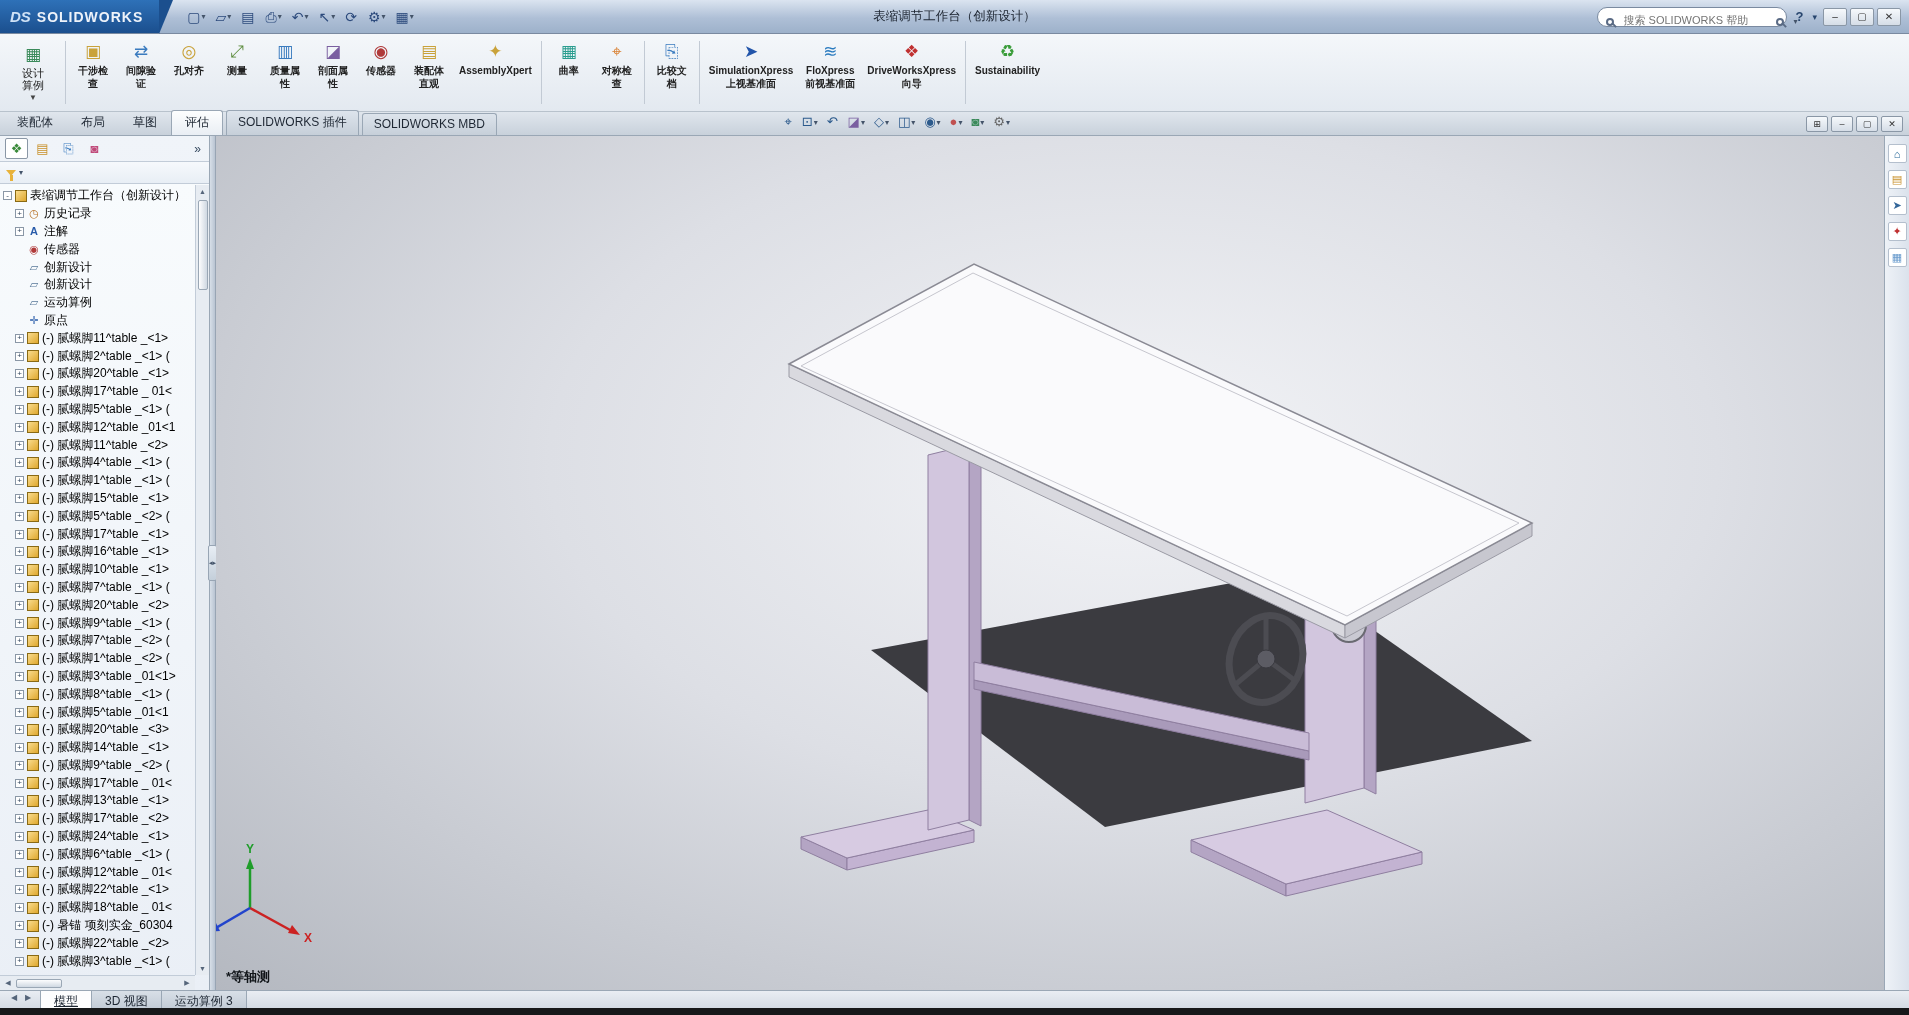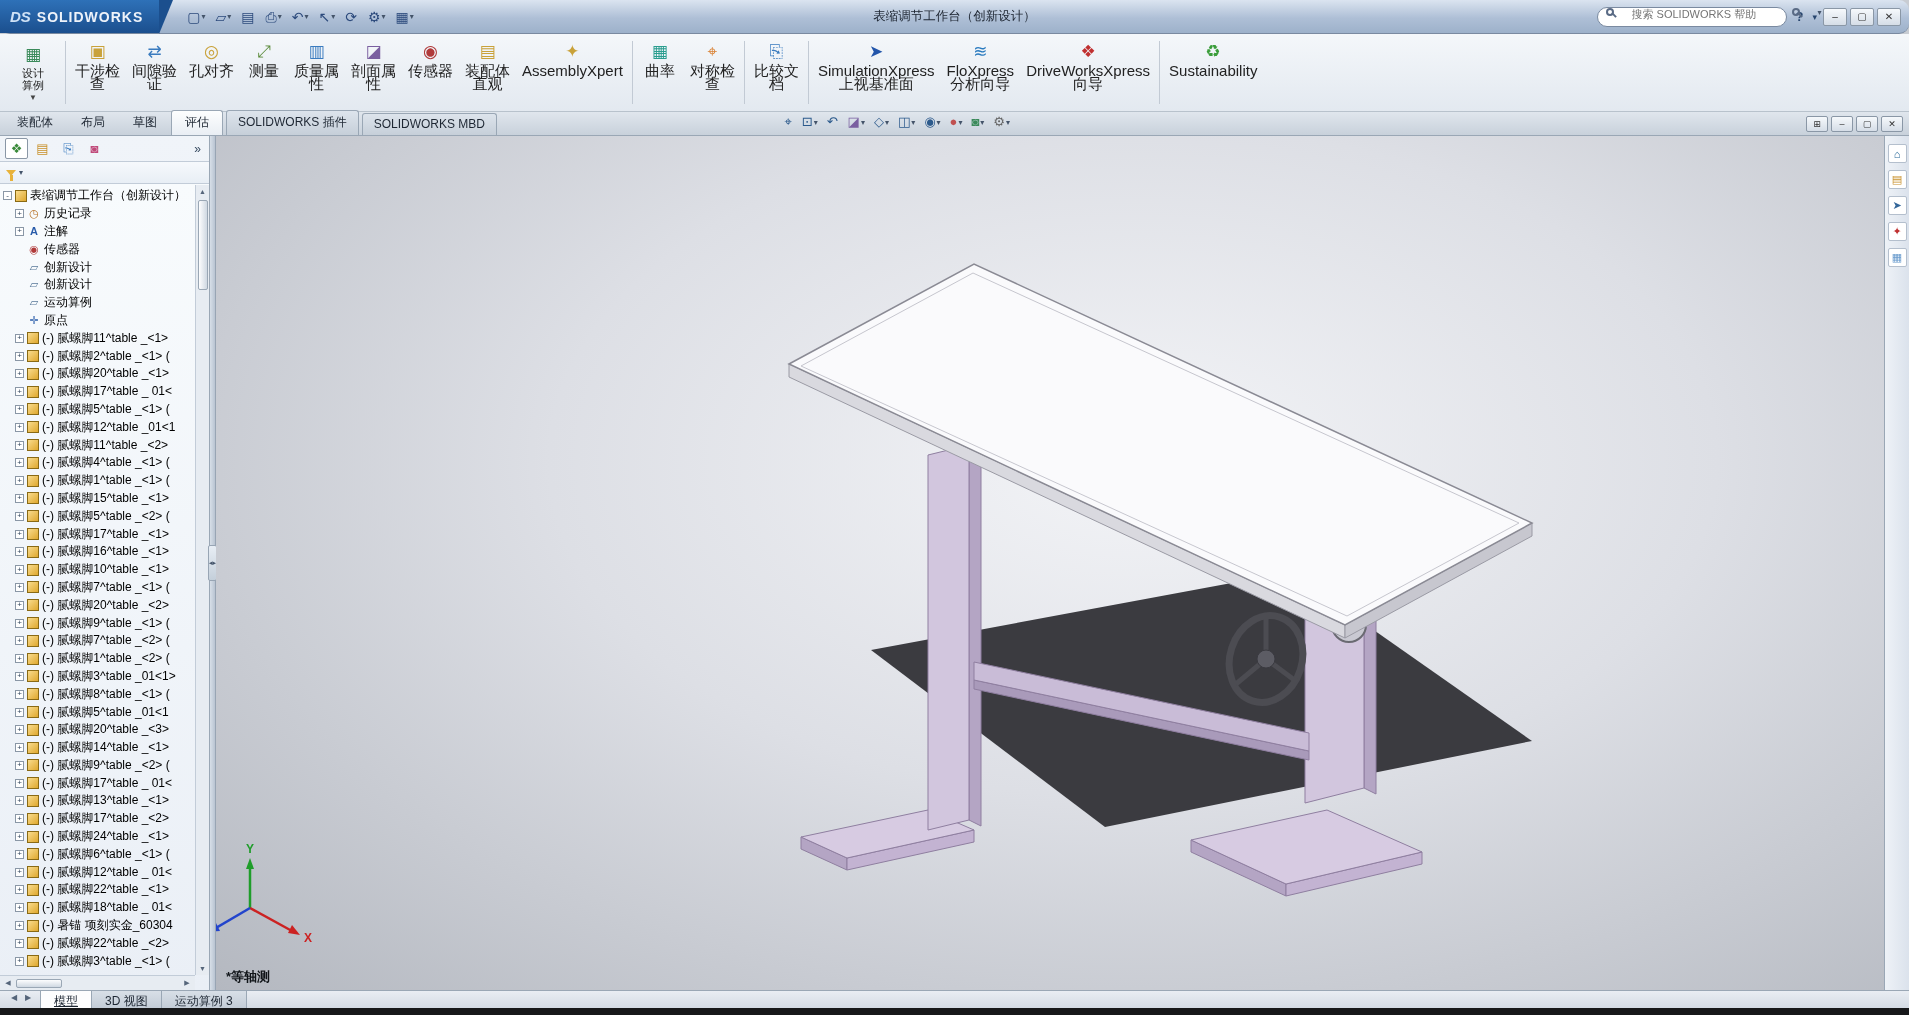--- a/index.html
+++ b/index.html
@@ -1,34 +1,34 @@
 <!DOCTYPE html>
 <html><head>
 <meta charset="utf-8">
 <style>
   *{margin:0;padding:0;box-sizing:border-box;font-family:"Liberation Sans","DejaVu Sans",sans-serif;}
   html,body{width:1909px;height:1015px;overflow:hidden;}
   body{background:#c8ccd2;font-size:12px;display:flex;flex-direction:column;}
 
   
   .titlebar{height:34px;flex:none;background:linear-gradient(#dbe4f0,#aebfd6 55%,#9db1ca);
-    border-bottom:1px solid #7a8aa0;display:flex;align-items:center;position:relative;border-radius:10px;}
+    border-bottom:1px solid #7a8aa0;display:flex;align-items:center;position:relative;}
   .logo{height:100%;display:flex;align-items:center;gap:6px;padding:0 16px 0 10px;
     background:linear-gradient(#2e71b8,#1b4f8e);color:#fff;}
   .logo-mark{font-weight:bold;font-style:italic;font-size:15px;color:#cfe2f6;}
   .logo-text{font-weight:bold;letter-spacing:1px;font-size:14px;color:#eef3fa;}
   .logo-slant{width:0;height:0;border-bottom:34px solid transparent;border-left:14px solid #1b4f8e;}
   .quickbar{display:flex;align-items:center;gap:2px;margin-left:10px;}
   .qbtn{display:flex;align-items:center;gap:1px;padding:2px 4px;border-radius:2px;cursor:default;}
   .qbtn .g{font-size:14px;color:#2c4a7c;line-height:14px;}
   .qbtn .arr{font-size:8px;color:#44546a;}
   .tb-title{position:absolute;left:50%;transform:translateX(-50%);font-size:12.5px;color:#1c2430;}
   .tb-right{margin-left:auto;display:flex;align-items:center;gap:6px;padding-right:8px;}
   .searchbox{width:190px;height:20px;background:#fff;border:1px solid #7a8aa0;border-radius:10px;
-    display:flex;align-items:flex-start;gap:18px;padding:0 8px;}
+    display:flex;align-items:flex-end;gap:10px;padding:0 8px;}
   .mag{width:8px;height:8px;border:2px solid #5a6b85;border-radius:50%;position:relative;flex:none;}
   .mag::after{content:"";position:absolute;width:6px;height:2px;background:#5a6b85;
     transform:rotate(45deg);right:-5px;bottom:-2px;}
   .searchbox input{border:none;outline:none;flex:1;font-size:11px;color:#555;background:transparent;}
   .searchbox .arr{font-size:8px;color:#44546a;}
   .helpbtn{font-size:13px;font-weight:bold;color:#27456e;padding:0 3px;}
   .tb-caret{font-size:9px;color:#27456e;}
   .wbtn{width:24px;height:18px;border:1px solid #8a97a6;border-radius:2px;
     background:linear-gradient(#f6f9fc,#d5dde7);display:flex;align-items:center;justify-content:center;
     font-size:10px;color:#333;}
@@ -38,21 +38,21 @@
     border-bottom:1px solid #b8c2cc;display:flex;align-items:stretch;padding:2px 4px;}
   .design-study{width:58px;display:flex;flex-direction:column;align-items:center;justify-content:center;gap:2px;}
   .design-study .ric{font-size:17px;color:#3a8a5a;}
   .design-study .rlb{font-size:11px;line-height:12px;text-align:left;white-space:pre-line;color:#222;}
   .design-study .darr{font-size:8px;color:#444;}
   .rsep{width:1px;background:#c2cad4;margin:5px 3px;flex:none;}
   .rgroup{display:flex;align-items:stretch;}
   .rbtn{min-width:48px;padding:4px 5px 2px;display:flex;flex-direction:column;align-items:center;gap:2px;
     border:1px solid transparent;border-radius:2px;}
   .rbtn .ric{width:22px;height:22px;display:flex;align-items:center;justify-content:center;font-size:17px;line-height:22px;}
-  .rbtn .rlb{font-size:15px;line-height:12.5px;text-align:center;white-space:pre-line;color:#222;}
+  .rbtn .rlb{font-size:10px;line-height:12.5px;text-align:center;white-space:pre-line;color:#222;font-weight:bold;}
 
   
   .tabrow{height:24px;flex:none;background:linear-gradient(#e0e6ed,#c8d1db);
     border-bottom:1px solid #9aa7b5;display:flex;align-items:flex-end;padding-left:3px;position:relative;}
   .dtab{padding:3px 13px 4px;font-size:12px;color:#1e2733;border:1px solid transparent;border-bottom:none;}
   .dtab.active{background:linear-gradient(#fdfefe,#e9eef4);border-color:#9aa7b5;border-radius:3px 3px 0 0;}
   .addin-tab{padding:3px 11px 4px;margin-left:3px;font-size:12px;color:#1e2733;
     border:1px solid #9aa7b5;border-bottom:none;border-radius:3px 3px 0 0;
     background:linear-gradient(#dde4ec,#c6cfd9);}
   .headsup{position:absolute;left:47%;transform:translateX(-50%);top:1px;display:flex;align-items:center;gap:3px;}
@@ -292,21 +292,21 @@
   <div class="rgroup">
 
   <div class="rbtn">
         <span class="ric" style="color: rgb(34, 85, 170);">➤</span>
         <span class="rlb">SimulationXpress
 上视基准面</span>
       </div>
       <div class="rbtn">
         <span class="ric" style="color: rgb(42, 123, 191);">≋</span>
         <span class="rlb">FloXpress
-分析向导</span>
+前视基准面</span>
       </div>
       <div class="rbtn">
         <span class="ric" style="color: rgb(192, 48, 48);">❖</span>
         <span class="rlb">DriveWorksXpress
 向导</span>
       </div>
     </div>
   <div class="rsep"></div>
 
   <div class="rgroup">

